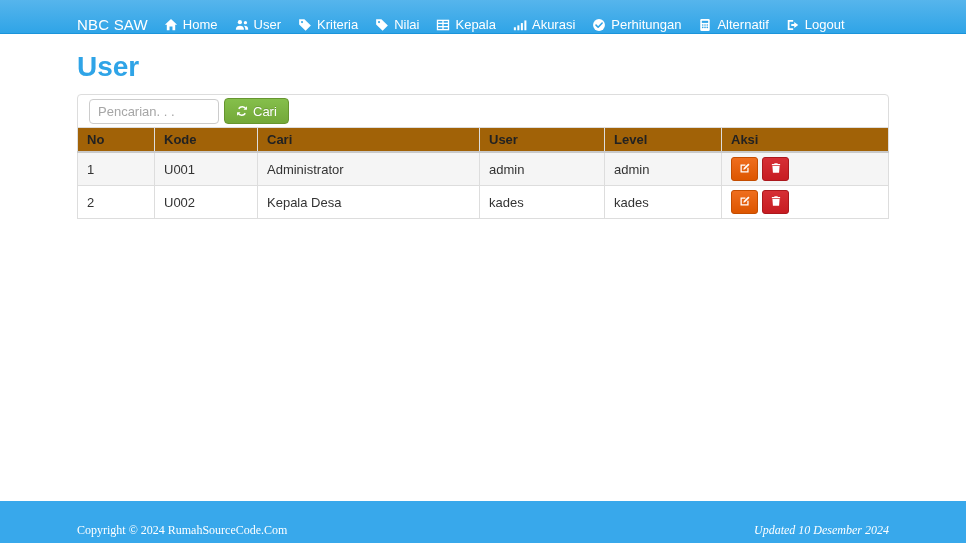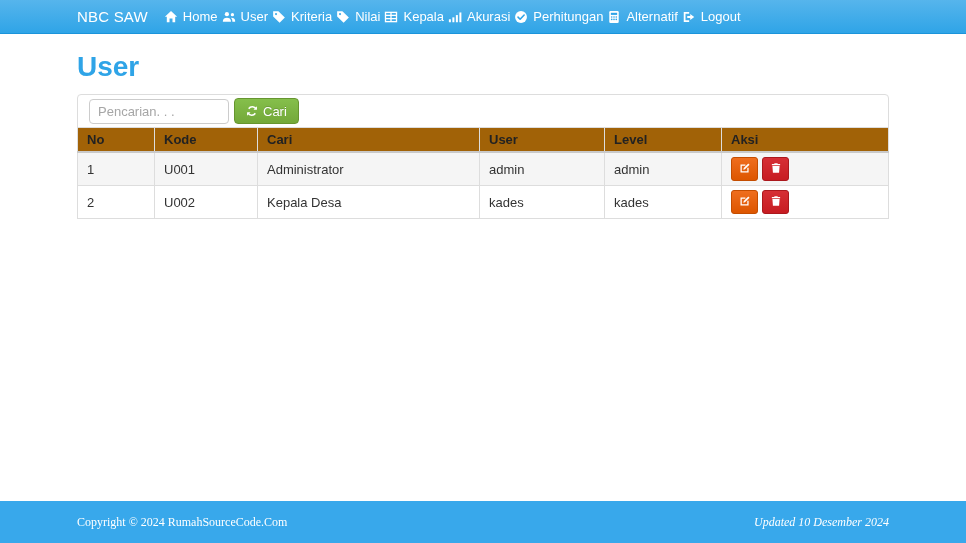--- a/index.html
+++ b/index.html
@@ -3,34 +3,34 @@
 <meta charset="utf-8">
 <style>
   * { box-sizing: border-box; }
   html, body { margin: 0; padding: 0; }
   body {
     width: 966px; height: 543px;
     display: flex; flex-direction: column;
     background: #ffffff; overflow: hidden;
     font-family: "Liberation Sans", "DejaVu Sans", sans-serif;
   }
-  .container { width: 812px; margin: 0 auto; }
+  .container { width: 812px; margin: 8px auto; }
 
   
   .navbar {
     height: 34px; flex: 0 0 auto;
     background: linear-gradient(#56b5ec, #2fa4e7);
     border-bottom: 1px solid #1b94da;
   }
   .navbar .container { display: flex; align-items: center; height: 100%; }
   .brand {
     color: #fff; font-size: 15px; letter-spacing: .2px;
     margin-right: 16px; text-decoration: none; white-space: nowrap;
   }
-  .nav-items { display: flex; align-items: center; gap: 4px; }
+  .nav-items { display: flex; align-items: center; gap: 17px; }
   .nav-link {
     display: inline-flex; align-items: center; gap: 5px;
     color: #fff; font-size: 13px; text-decoration: none; white-space: nowrap;
   }
   .nav-link svg { display: block; }
 
   
   .main { flex: 1 1 auto; }
   .page-title {
     color: #2fa4e7; font-size: 28px; font-weight: bold;
@@ -38,21 +38,21 @@
   }
 
   
   .toolbar {
     border: 1px solid #ddd; border-radius: 4px 4px 0 0;
     padding: 3px 4px 3px 11px;
     display: flex; align-items: center; gap: 5px;
     background: #fff;
   }
   .search-input {
-    width: 140px; height: 25px;
+    width: 130px; height: 25px;
     border: 1px solid #ccc; border-radius: 4px;
     padding: 2px 8px; font-size: 13px;
     font-family: "Liberation Sans", "DejaVu Sans", sans-serif;
     color: #555; outline: none;
   }
   .search-input::placeholder { color: #a6a6a6; }
   .btn {
     display: inline-flex; align-items: center; gap: 5px;
     height: 26px; padding: 4px 11px;
     border-radius: 4px; color: #fff; font-size: 13px;

